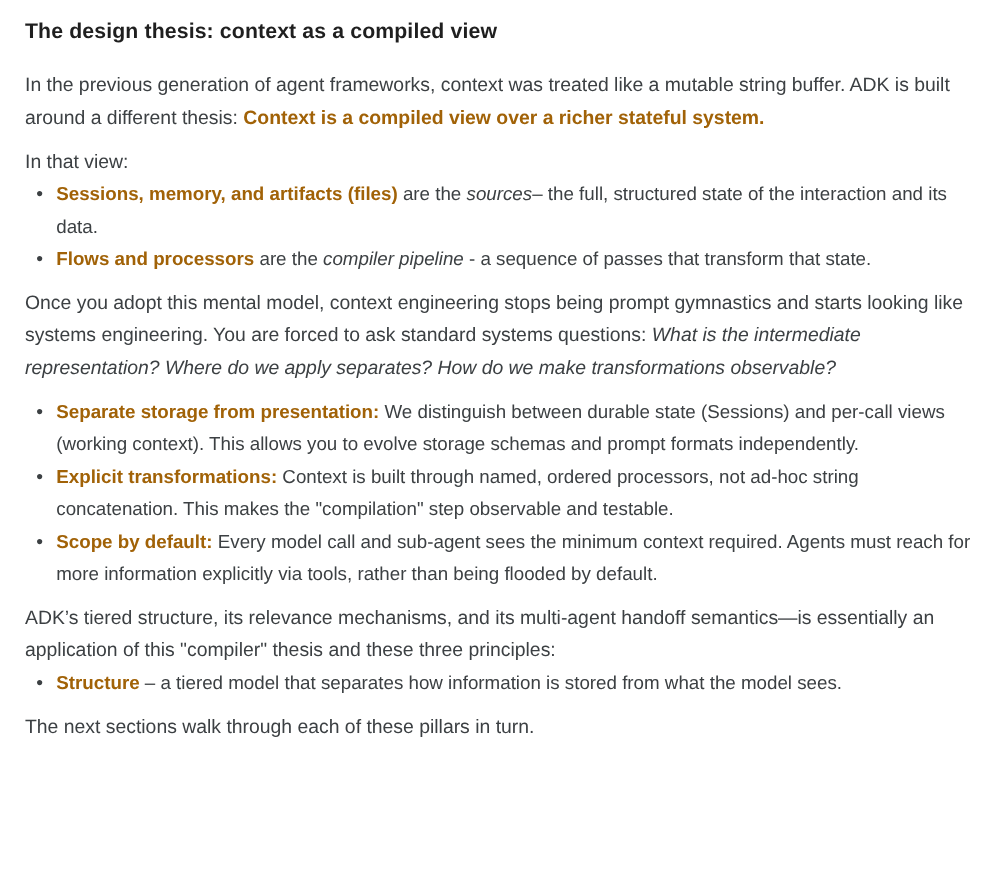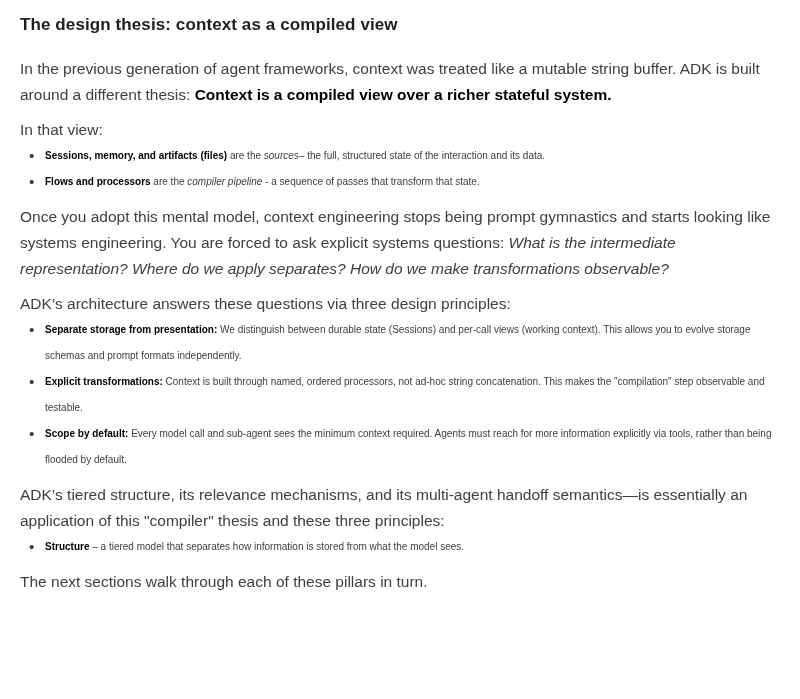--- a/index.html
+++ b/index.html
@@ -36,55 +36,54 @@
     margin-bottom: 0;
   }
   ul.bullet-list {
     margin: 0 0 9px 0;
     padding: 0;
     list-style: none;
   }
   ul.bullet-list li {
     position: relative;
     padding-left: 25px;
-    font-size: 10px;
+    font-size: 15px;
     line-height: 26px;
     color: #3c4043;
   }
   ul.bullet-list li::before {
     content: "\2022";
     position: absolute;
     left: 9px;
     top: 0;
     color: #3c4043;
     font-size: 15.5px;
     line-height: 26px;
   }
-  .b { font-weight: 700; color: #000000; }
+  .b { font-weight: 700; color: #a16207; }
   .i { font-style: italic; }
 </style>
 </head>
 <body>
 
 <main class="article">
 
   <h1 class="page-title">The design thesis: context as a compiled view</h1>
 
   <p class="para"><span>In the previous generation of agent frameworks, context was treated like a mutable string buffer. ADK is built around a different thesis: </span><span class="b">Context is a compiled view over a richer stateful system.</span></p>
 
   <p class="para tight"><span>In that view:</span></p>
 
   <ul class="bullet-list">
     <li><span class="b">Sessions, memory, and artifacts (files)</span><span> are the </span><span class="i">sources</span><span>– the full, structured state of the interaction and its data.</span></li>
     <li><span class="b">Flows and processors</span><span> are the </span><span class="i">compiler pipeline</span><span> - a sequence of passes that transform that state.</span></li>
   </ul>
 
-  <p class="para"><span>Once you adopt this mental model, context engineering stops being prompt gymnastics and starts looking like systems engineering. You are forced to ask explicit systems questions: </span><span class="i">What is the intermediate representation? Where do we apply separates? How do we make transformations observable?</span></p>
+  <p class="para"><span>Once you adopt this mental model, context engineering stops being prompt gymnastics and starts looking like systems engineering. You are forced to ask standard systems questions: </span><span class="i">What is the intermediate representation? Where do we apply separates? How do we make transformations observable?</span></p>
 
-  <p class="para tight"><span>ADK’s architecture answers these questions via three design principles:</span></p>
 
   <ul class="bullet-list">
     <li><span class="b">Separate storage from presentation:</span><span> We distinguish between durable state (Sessions) and per-call views (working context). This allows you to evolve storage schemas and prompt formats independently.</span></li>
     <li><span class="b">Explicit transformations:</span><span> Context is built through named, ordered processors, not ad-hoc string concatenation. This makes the "compilation" step observable and testable.</span></li>
     <li><span class="b">Scope by default:</span><span> Every model call and sub-agent sees the minimum context required. Agents must reach for more information explicitly via tools, rather than being flooded by default.</span></li>
   </ul>
 
   <p class="para tight"><span>ADK’s tiered structure, its relevance mechanisms, and its multi-agent handoff semantics—is essentially an application of this "compiler" thesis and these three principles:</span></p>
 
   <ul class="bullet-list">

